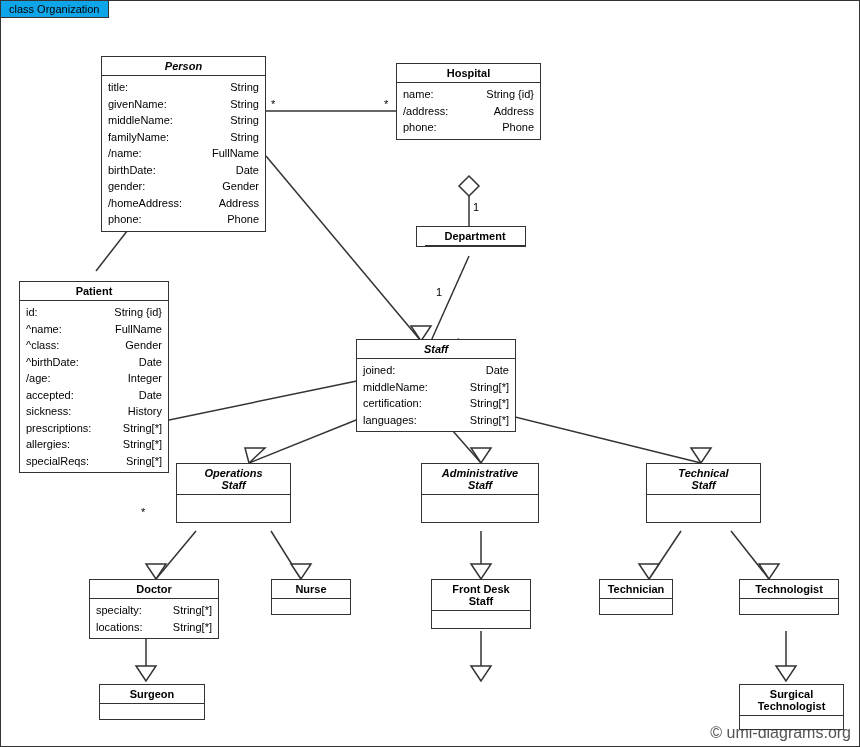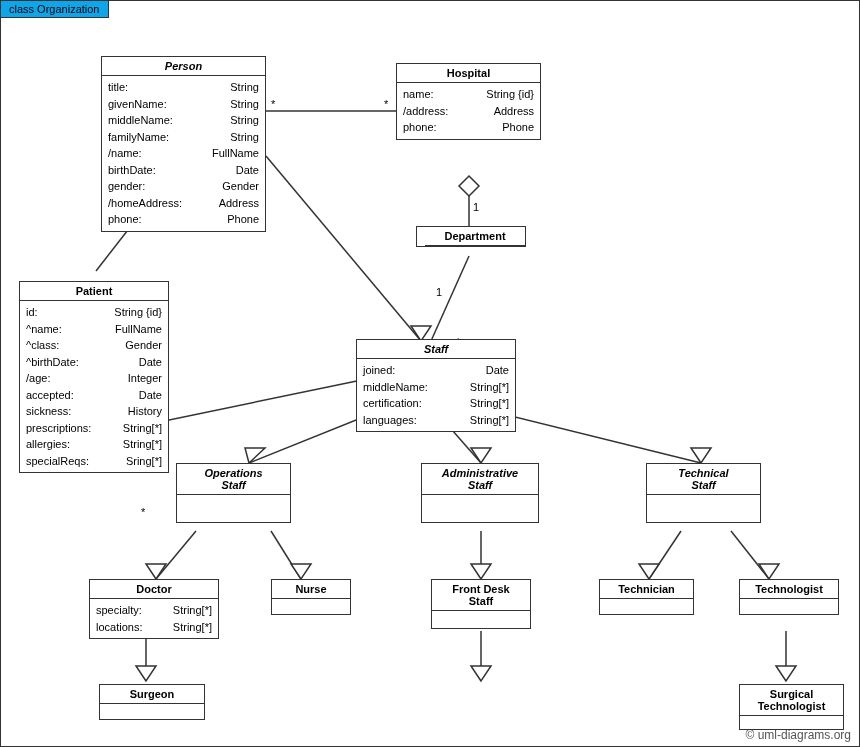--- a/index.html
+++ b/index.html
@@ -60,21 +60,21 @@
       width: 860px;
       height: 747px;
       pointer-events: none;
       z-index: 1;
     }
     .uml-box { z-index: 2; }
     .copyright {
       position: absolute;
       bottom: 4px;
       right: 8px;
-      font-size: 12px;
+      font-size: 16px;
       color: #555;
     }
   </style>
 </head>
 <body>
 
 <div id="diagram-container">
   <div class="corner-label">class Organization</div>
 
   <svg class="connections">
@@ -299,21 +299,21 @@
 
   <div class="uml-box" style="left:270px; top:578px; width:80px; min-height:36px;">
     <div class="box-title">Nurse</div>
   </div>
 
   <div class="uml-box" style="left:430px; top:578px; width:100px; min-height:50px;">
     <div class="box-title" style="white-space:pre-line;">Front Desk
 Staff</div>
   </div>
 
-  <div class="uml-box" style="left:598px; top:578px; width:95px; min-height:36px;">
+  <div class="uml-box" style="left:598px; top:578px; width:74px; min-height:36px;">
     <div class="box-title">Technician</div>
   </div>
 
   <div class="uml-box" style="left:738px; top:578px; width:100px; min-height:36px;">
     <div class="box-title">Technologist</div>
   </div>
 
   <div class="uml-box" style="left:98px; top:683px; width:106px; min-height:36px;">
     <div class="box-title">Surgeon</div>
   </div>

